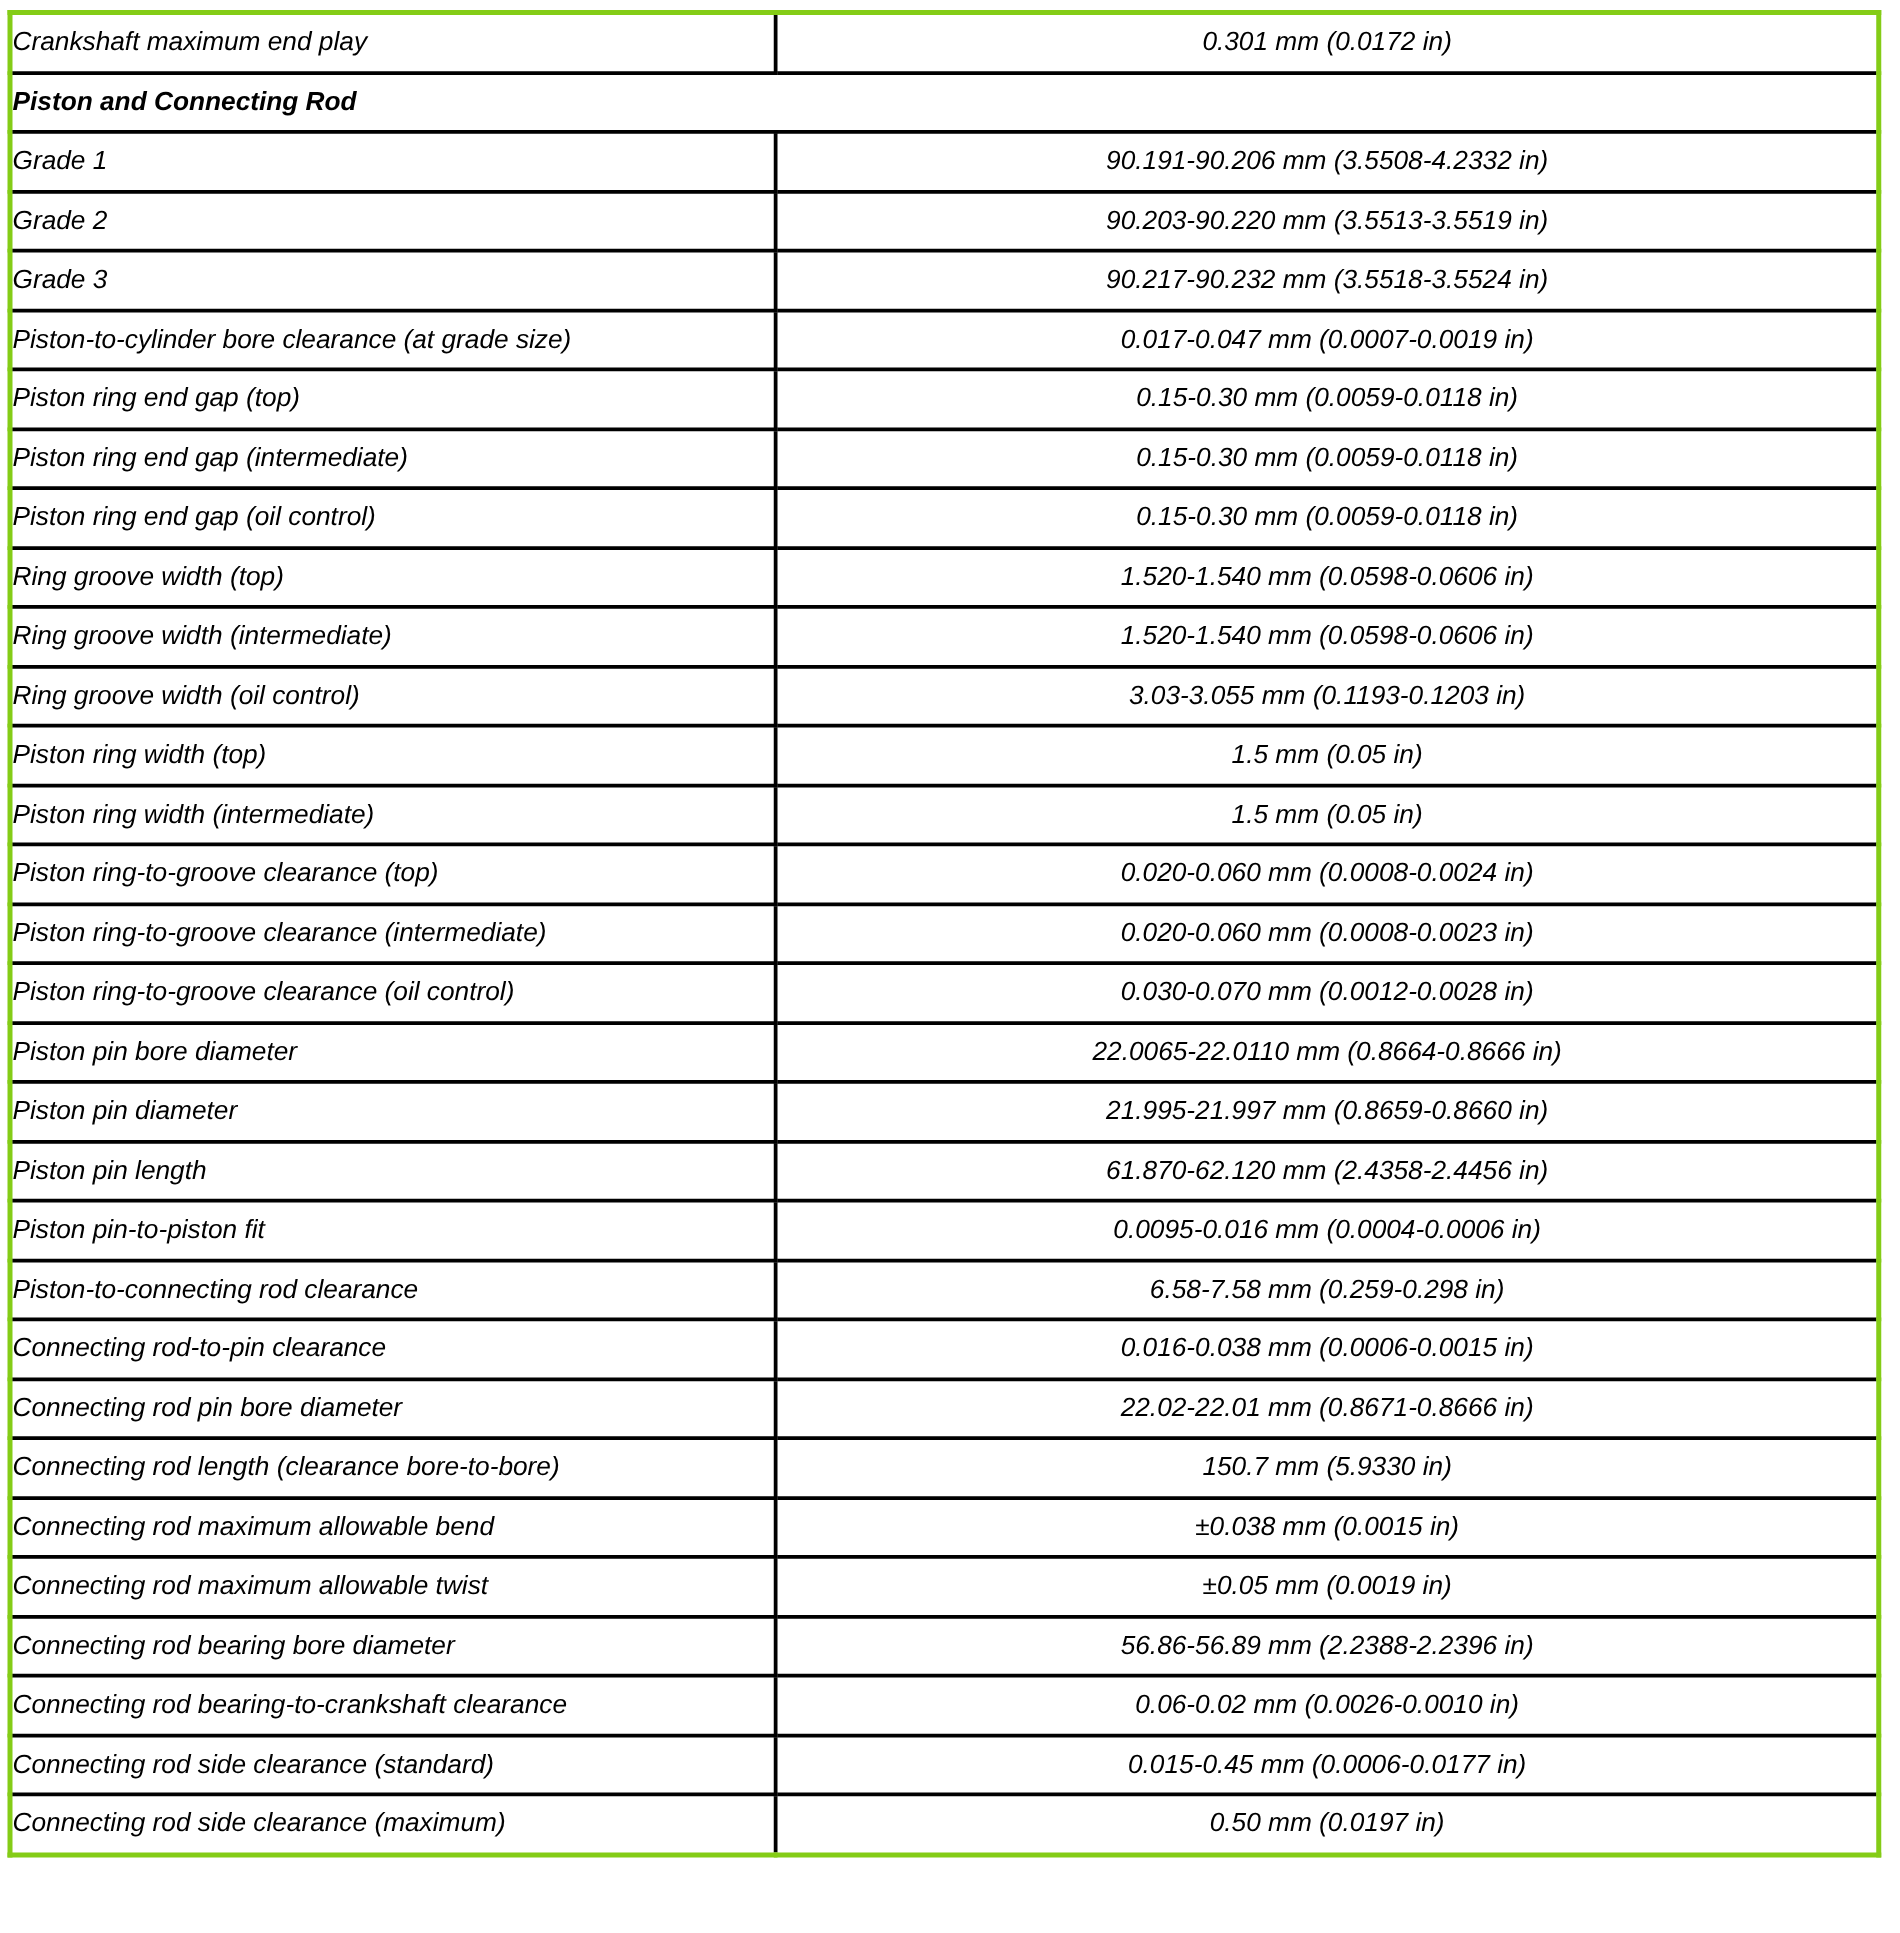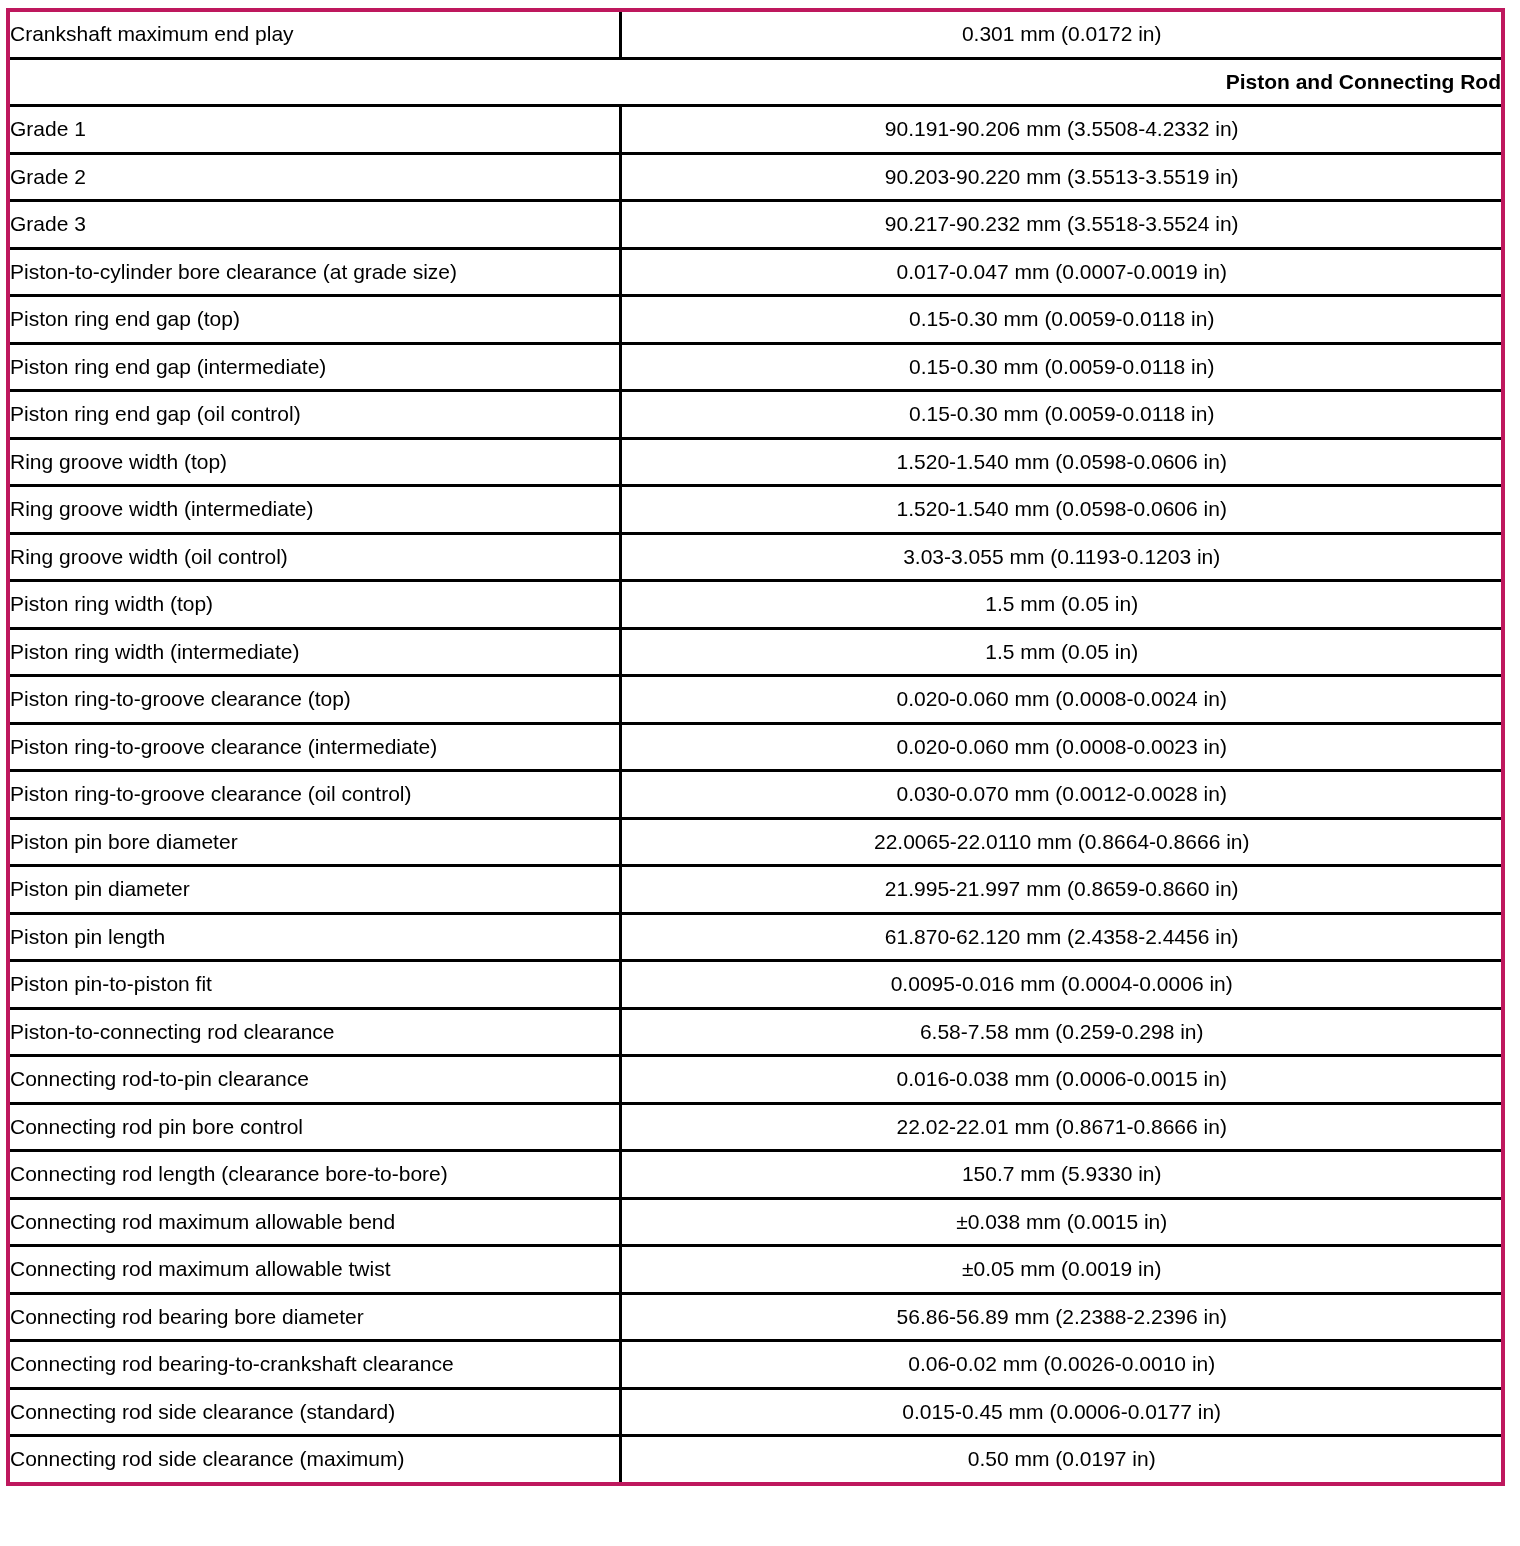--- a/index.html
+++ b/index.html
@@ -12,25 +12,26 @@
     width: 1520px;
     height: 1546px;
     background: #ffffff;
     box-sizing: border-box;
     padding: 8px 15px 6px 6px;
   }
   table.spec-table {
     border-collapse: collapse;
     table-layout: fixed;
     width: 1499px;
-    border: 4px solid #be185d;
+    border: 4px solid #84cc16;
     font-family: "Liberation Sans", "DejaVu Sans", sans-serif;
     font-size: 21px;
     color: #000000;
     background: #ffffff;
+    font-style: italic;
   }
   col.col-label { width: 41%; }
   col.col-value { width: 59%; }
   table.spec-table td {
     border: 3px solid #000000;
     height: 44.5px;
     padding: 0;
     vertical-align: middle;
     overflow: hidden;
     white-space: nowrap;
@@ -39,21 +40,21 @@
     text-align: left;
     padding-left: 13px;
     padding-right: 8px;
   }
   td.value-cell {
     text-align: center;
     padding-left: 4px;
     padding-right: 4px;
   }
   td.section-cell {
-    text-align: right;
+    text-align: left;
     padding-left: 13px;
     font-weight: bold;
   }
 </style>
 </head>
 <body>
 
 <div class="page">
   <table class="spec-table">
     <colgroup>
@@ -146,21 +147,21 @@
         </tr>
         <tr>
           <td class="label-cell">Piston-to-connecting rod clearance</td>
           <td class="value-cell">6.58-7.58 mm (0.259-0.298 in)</td>
         </tr>
         <tr>
           <td class="label-cell">Connecting rod-to-pin clearance</td>
           <td class="value-cell">0.016-0.038 mm (0.0006-0.0015 in)</td>
         </tr>
         <tr>
-          <td class="label-cell">Connecting rod pin bore control</td>
+          <td class="label-cell">Connecting rod pin bore diameter</td>
           <td class="value-cell">22.02-22.01 mm (0.8671-0.8666 in)</td>
         </tr>
         <tr>
           <td class="label-cell">Connecting rod length (clearance bore-to-bore)</td>
           <td class="value-cell">150.7 mm (5.9330 in)</td>
         </tr>
         <tr>
           <td class="label-cell">Connecting rod maximum allowable bend</td>
           <td class="value-cell">±0.038 mm (0.0015 in)</td>
         </tr>

